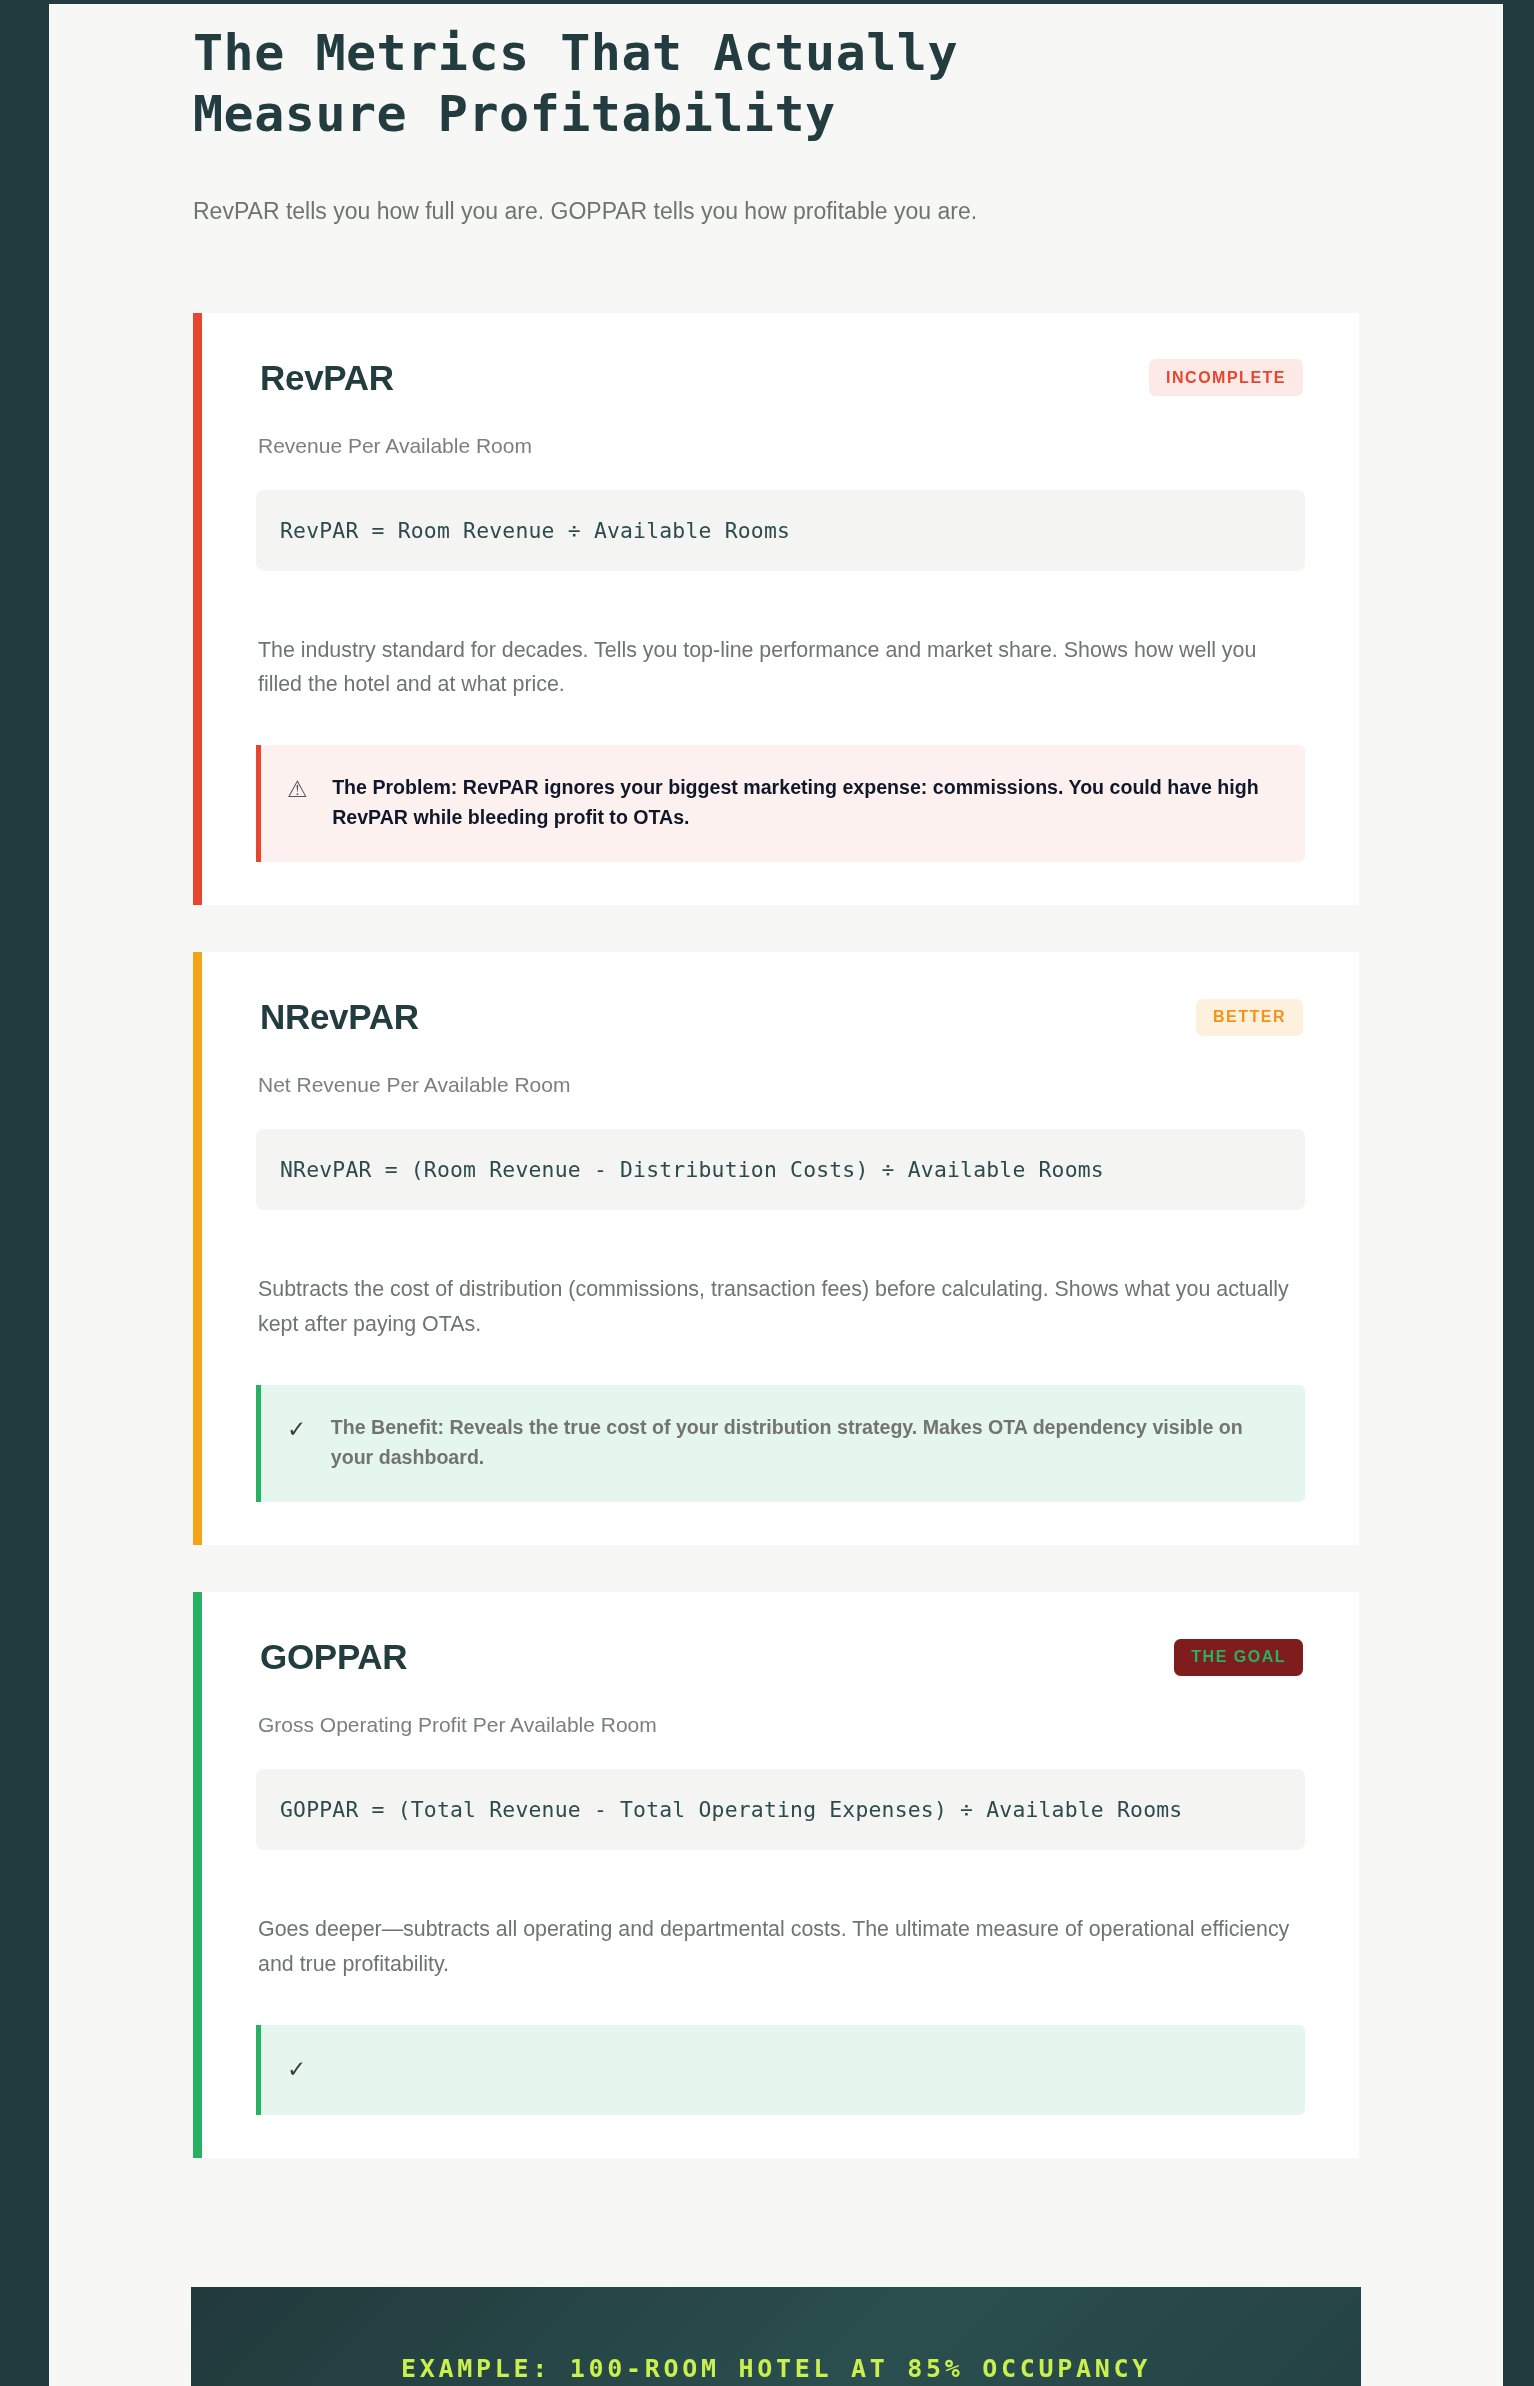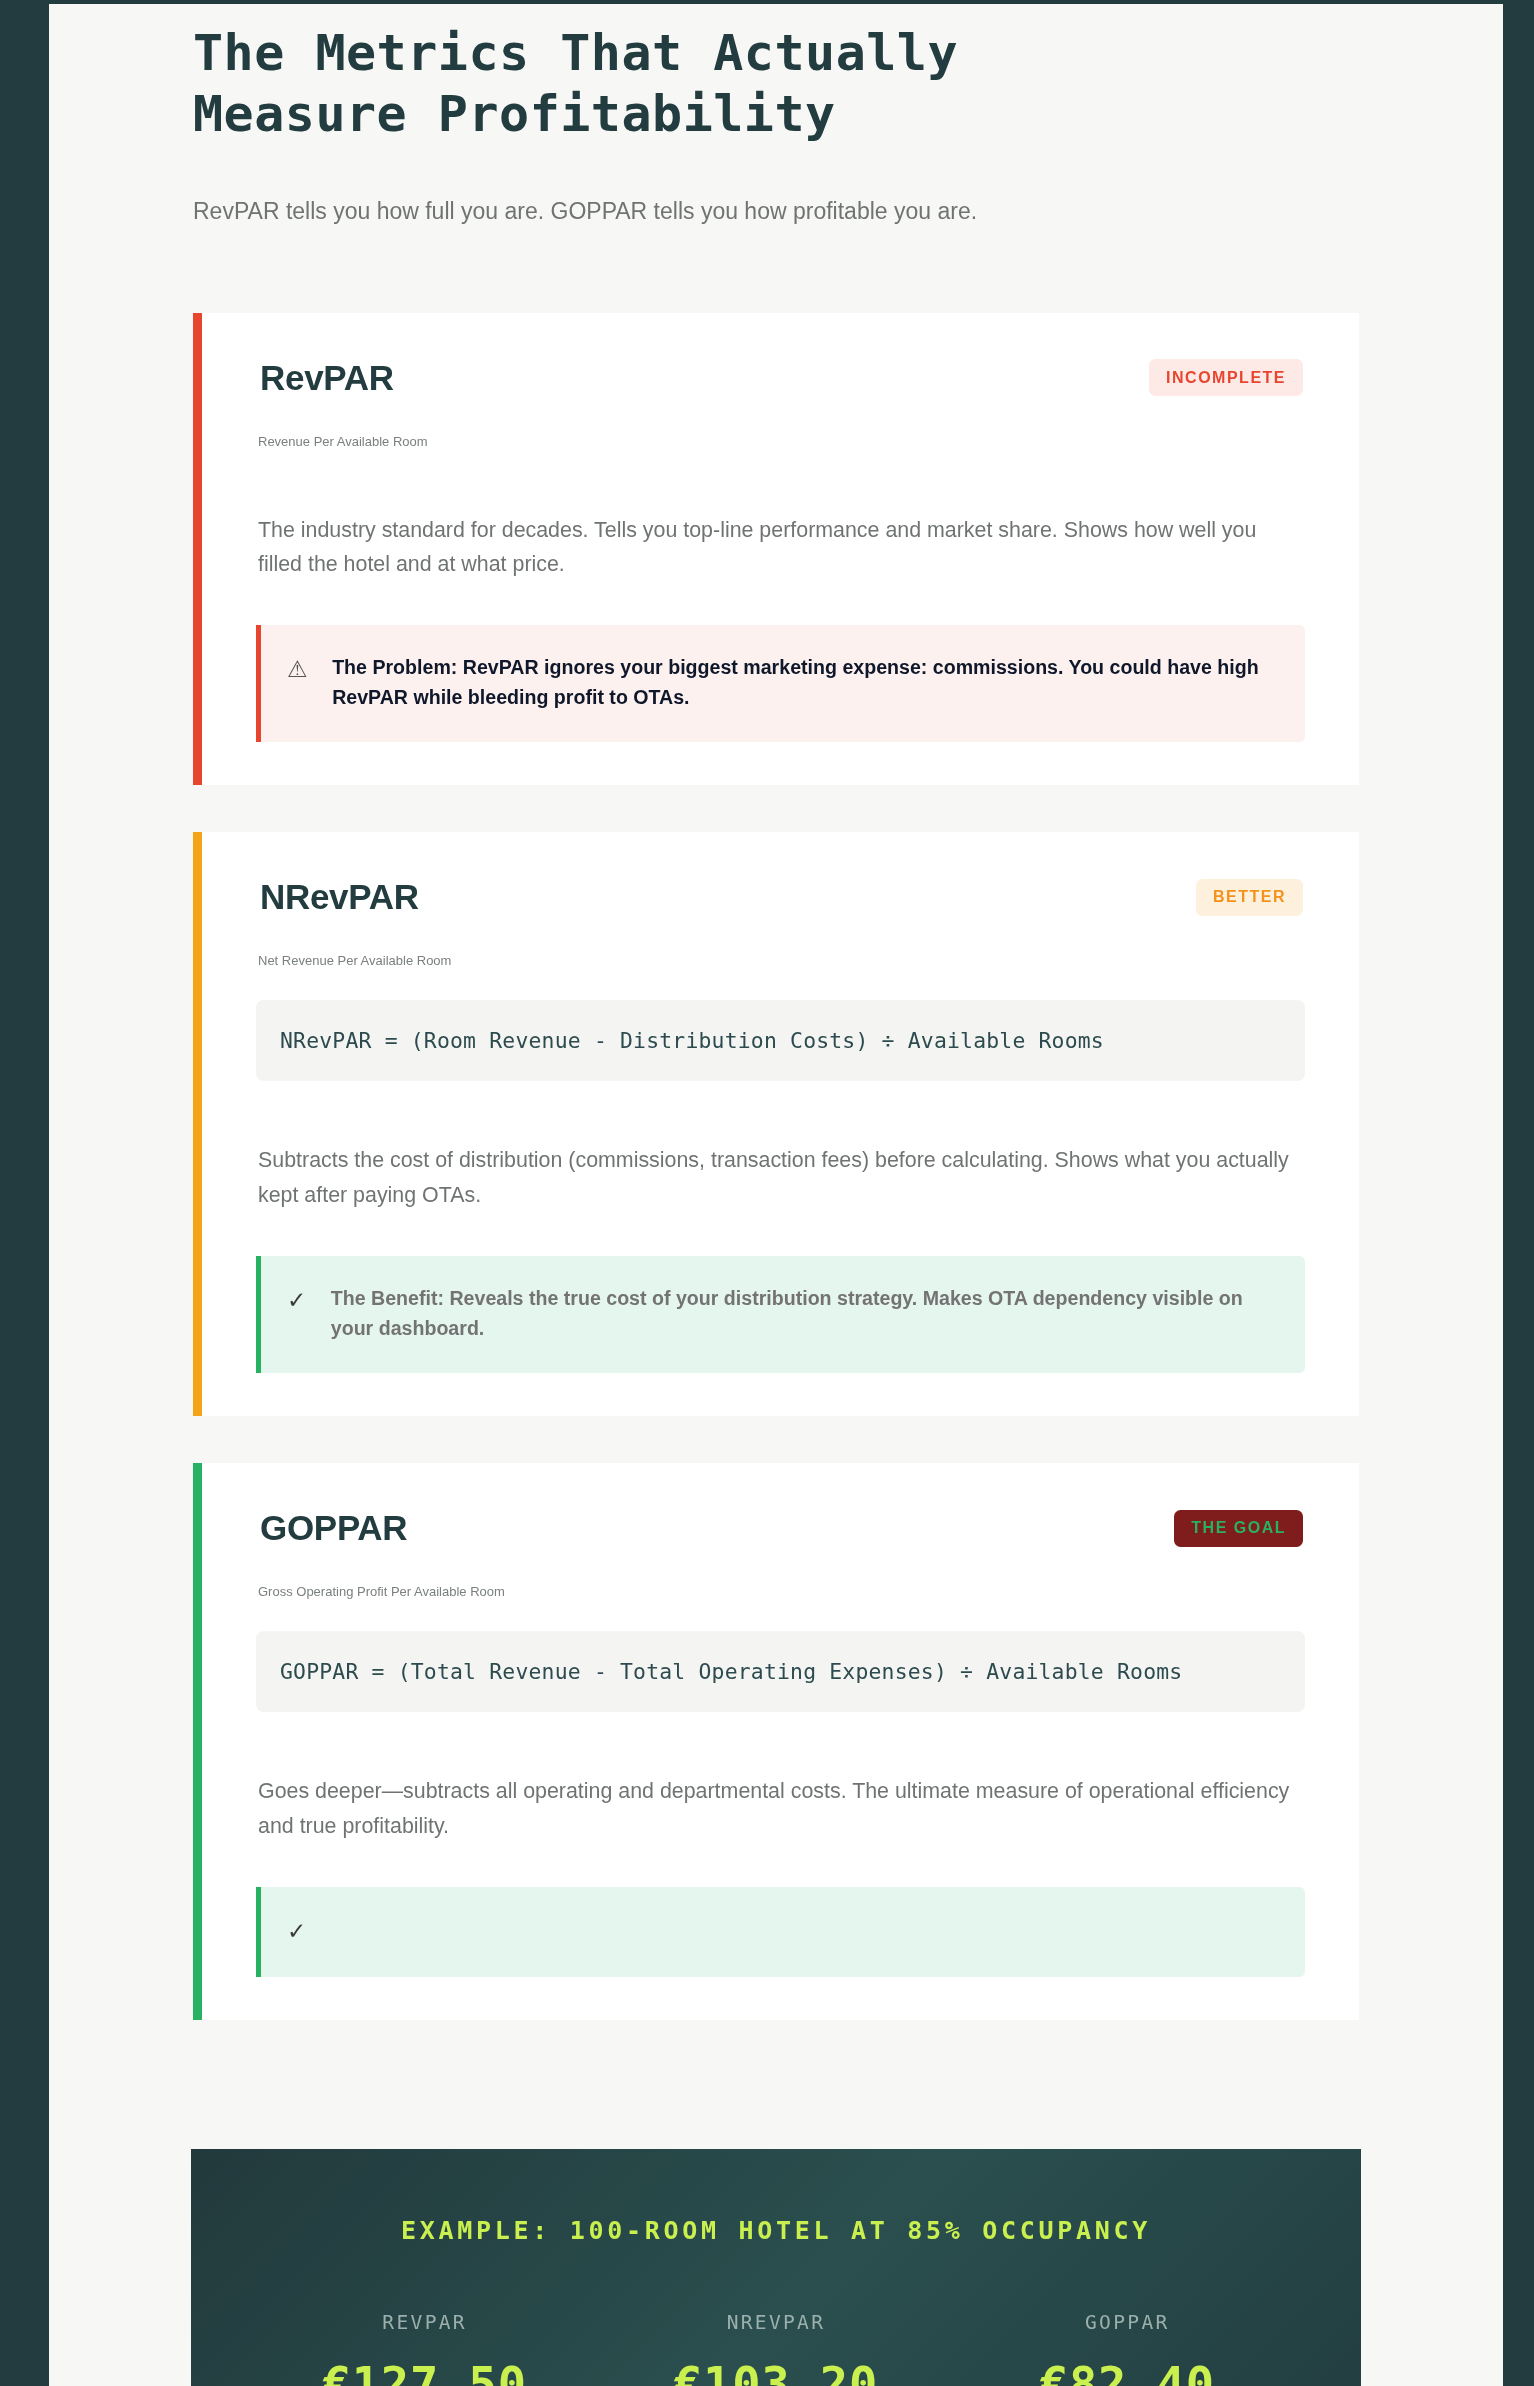--- a/index.html
+++ b/index.html
@@ -92,21 +92,21 @@
     padding: 9.3px 17px;
     border-radius: 6.5px;
     white-space: nowrap;
   }
   .badge.red    { color: #e8452f; background: #fdeae7; }
   .badge.orange { color: #f5921b; background: #fdf1dd; }
   .badge.green  { color: #27b263; background: #7f1d1d; }
 
   .card-sub {
     margin-top: 30px;
-    font-size: 13px;
+    font-size: 21px;
     color: #7a807d;
   }
 
   .formula {
     margin-top: 30px;
     background: #f4f5f3;
     border-radius: 7.5px;
     padding: 28px 24px;
     font-family: "DejaVu Sans Mono", "Liberation Mono", monospace;
     font-size: 21.4px;
@@ -216,20 +216,21 @@
       <p class="page-subtitle">RevPAR tells you how full you are. GOPPAR tells you how profitable you are.</p>
 
       <div class="cards">
 
         <section class="card accent-red">
           <div class="card-head">
             <h2 class="card-title">RevPAR</h2>
             <span class="badge red">INCOMPLETE</span>
           </div>
           <p class="card-sub">Revenue Per Available Room</p>
+          <div class="formula">RevPAR = Room Revenue ÷ Available Rooms</div>
           <p class="card-desc">The industry standard for decades. Tells you top-line performance and market share. Shows how well you filled the hotel and at what price.</p>
           <div class="callout warn">
             <span class="callout-icon">⚠</span>
             <span class="callout-text">The Problem: RevPAR ignores your biggest marketing expense: commissions. You could have high RevPAR while bleeding profit to OTAs.</span>
           </div>
         </section>
 
         <section class="card accent-orange">
           <div class="card-head">
             <h2 class="card-title">NRevPAR</h2>

